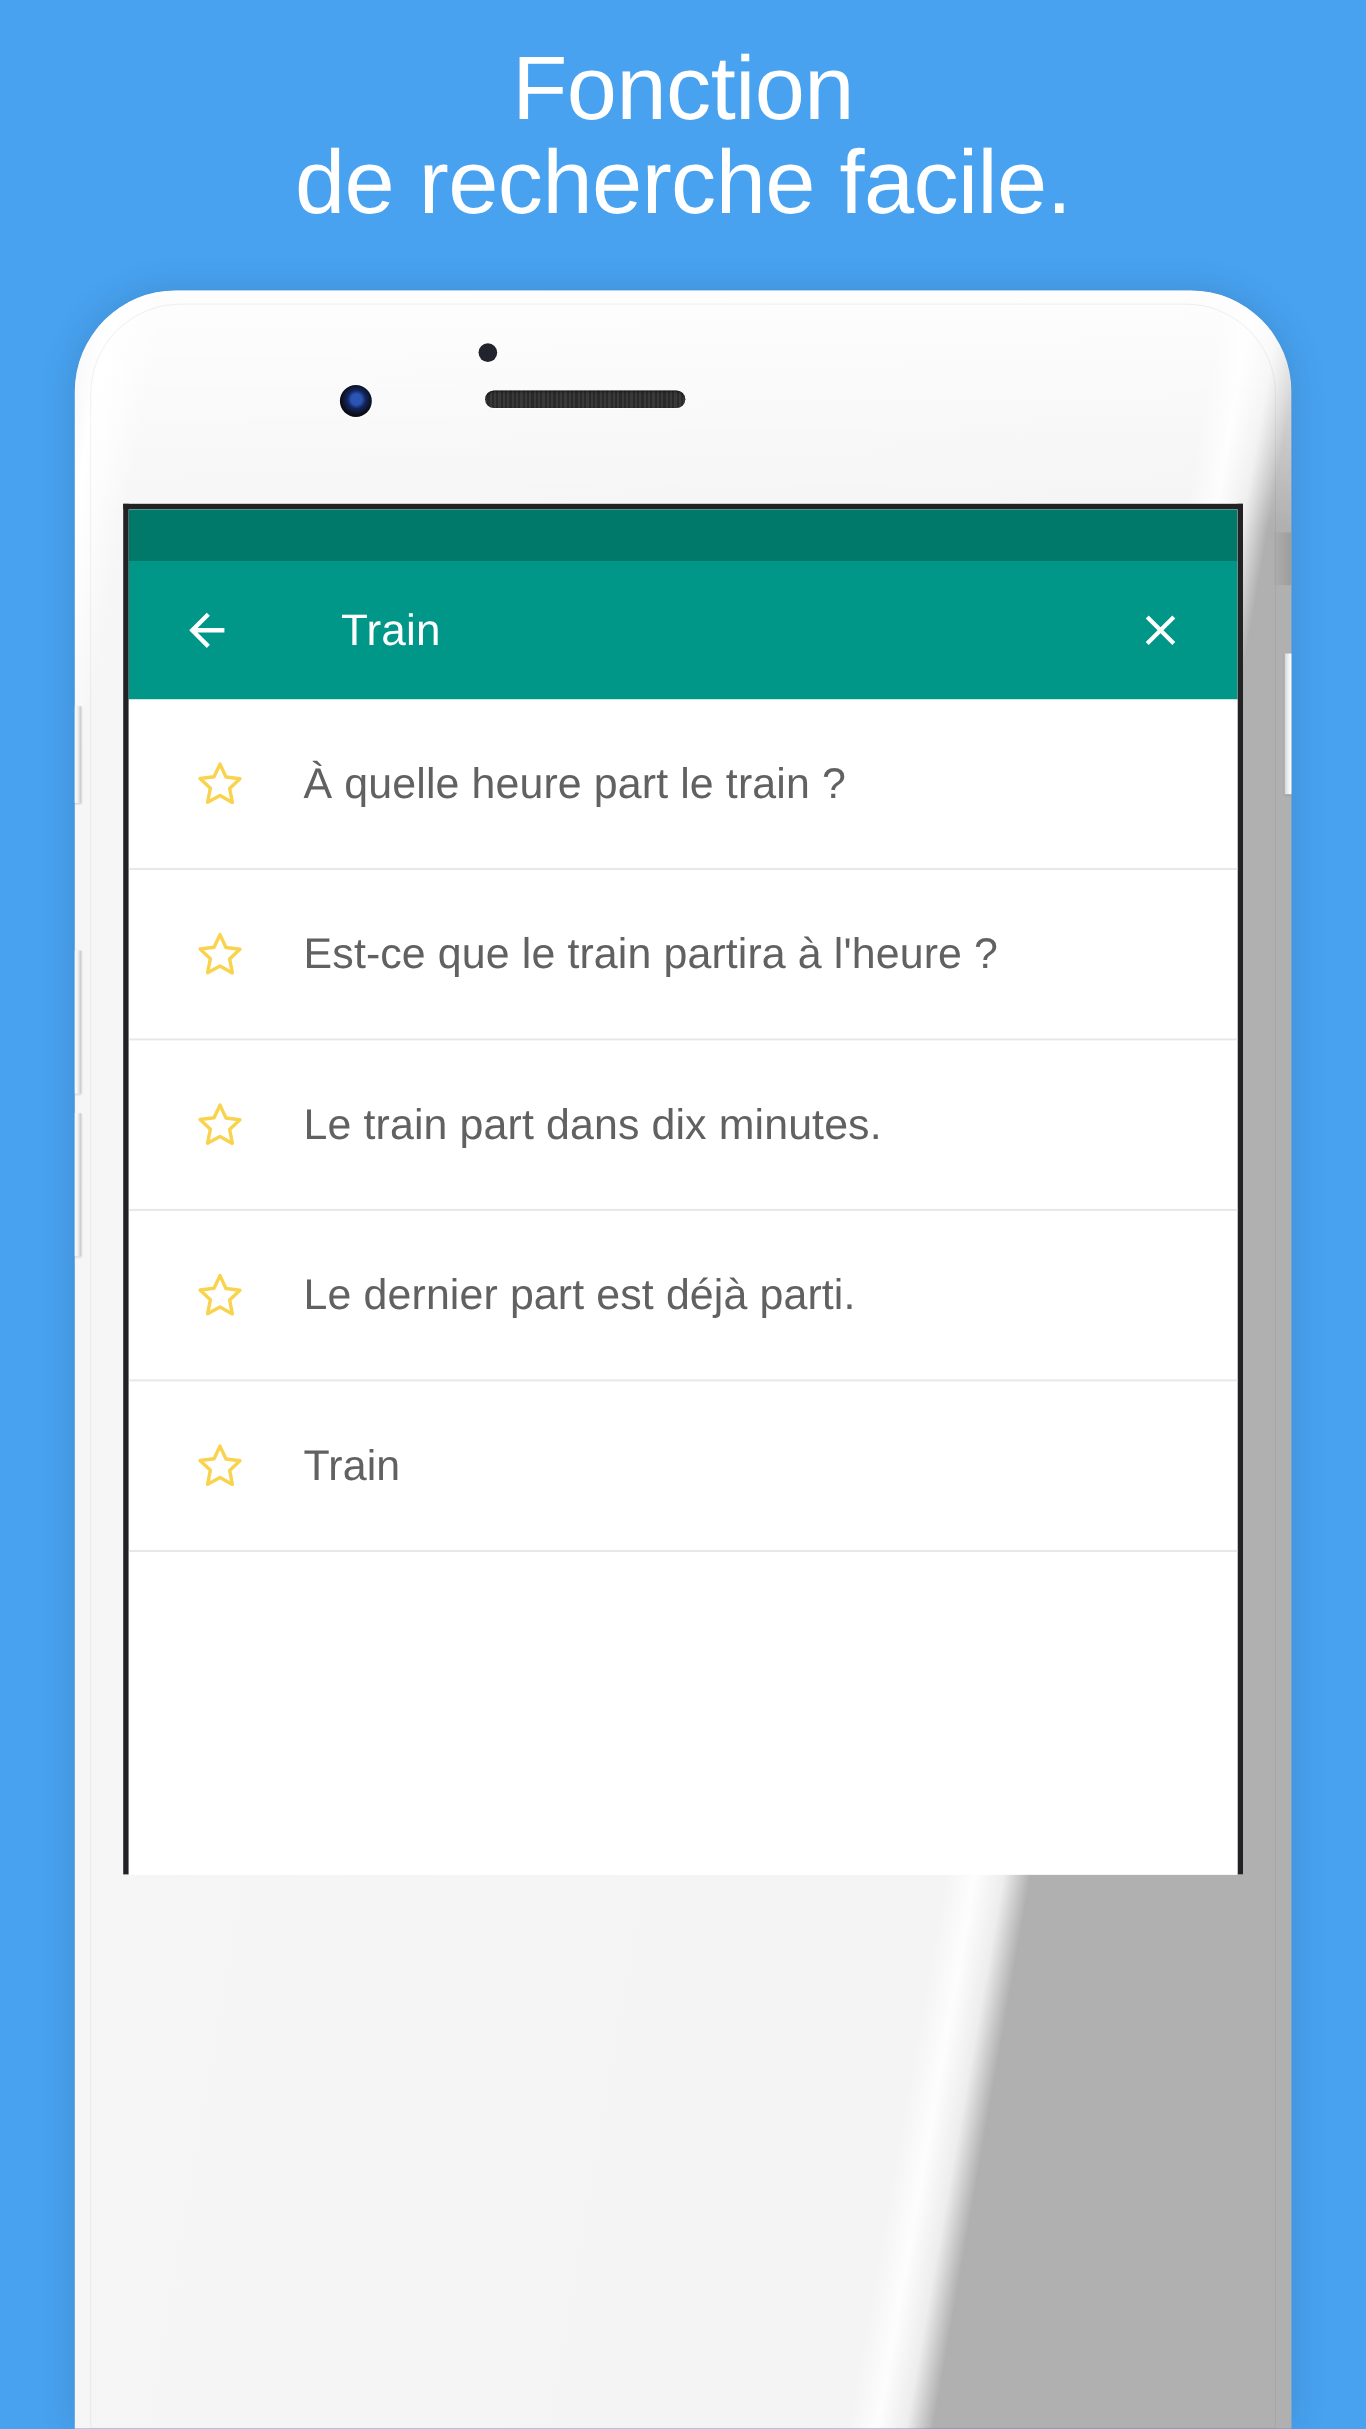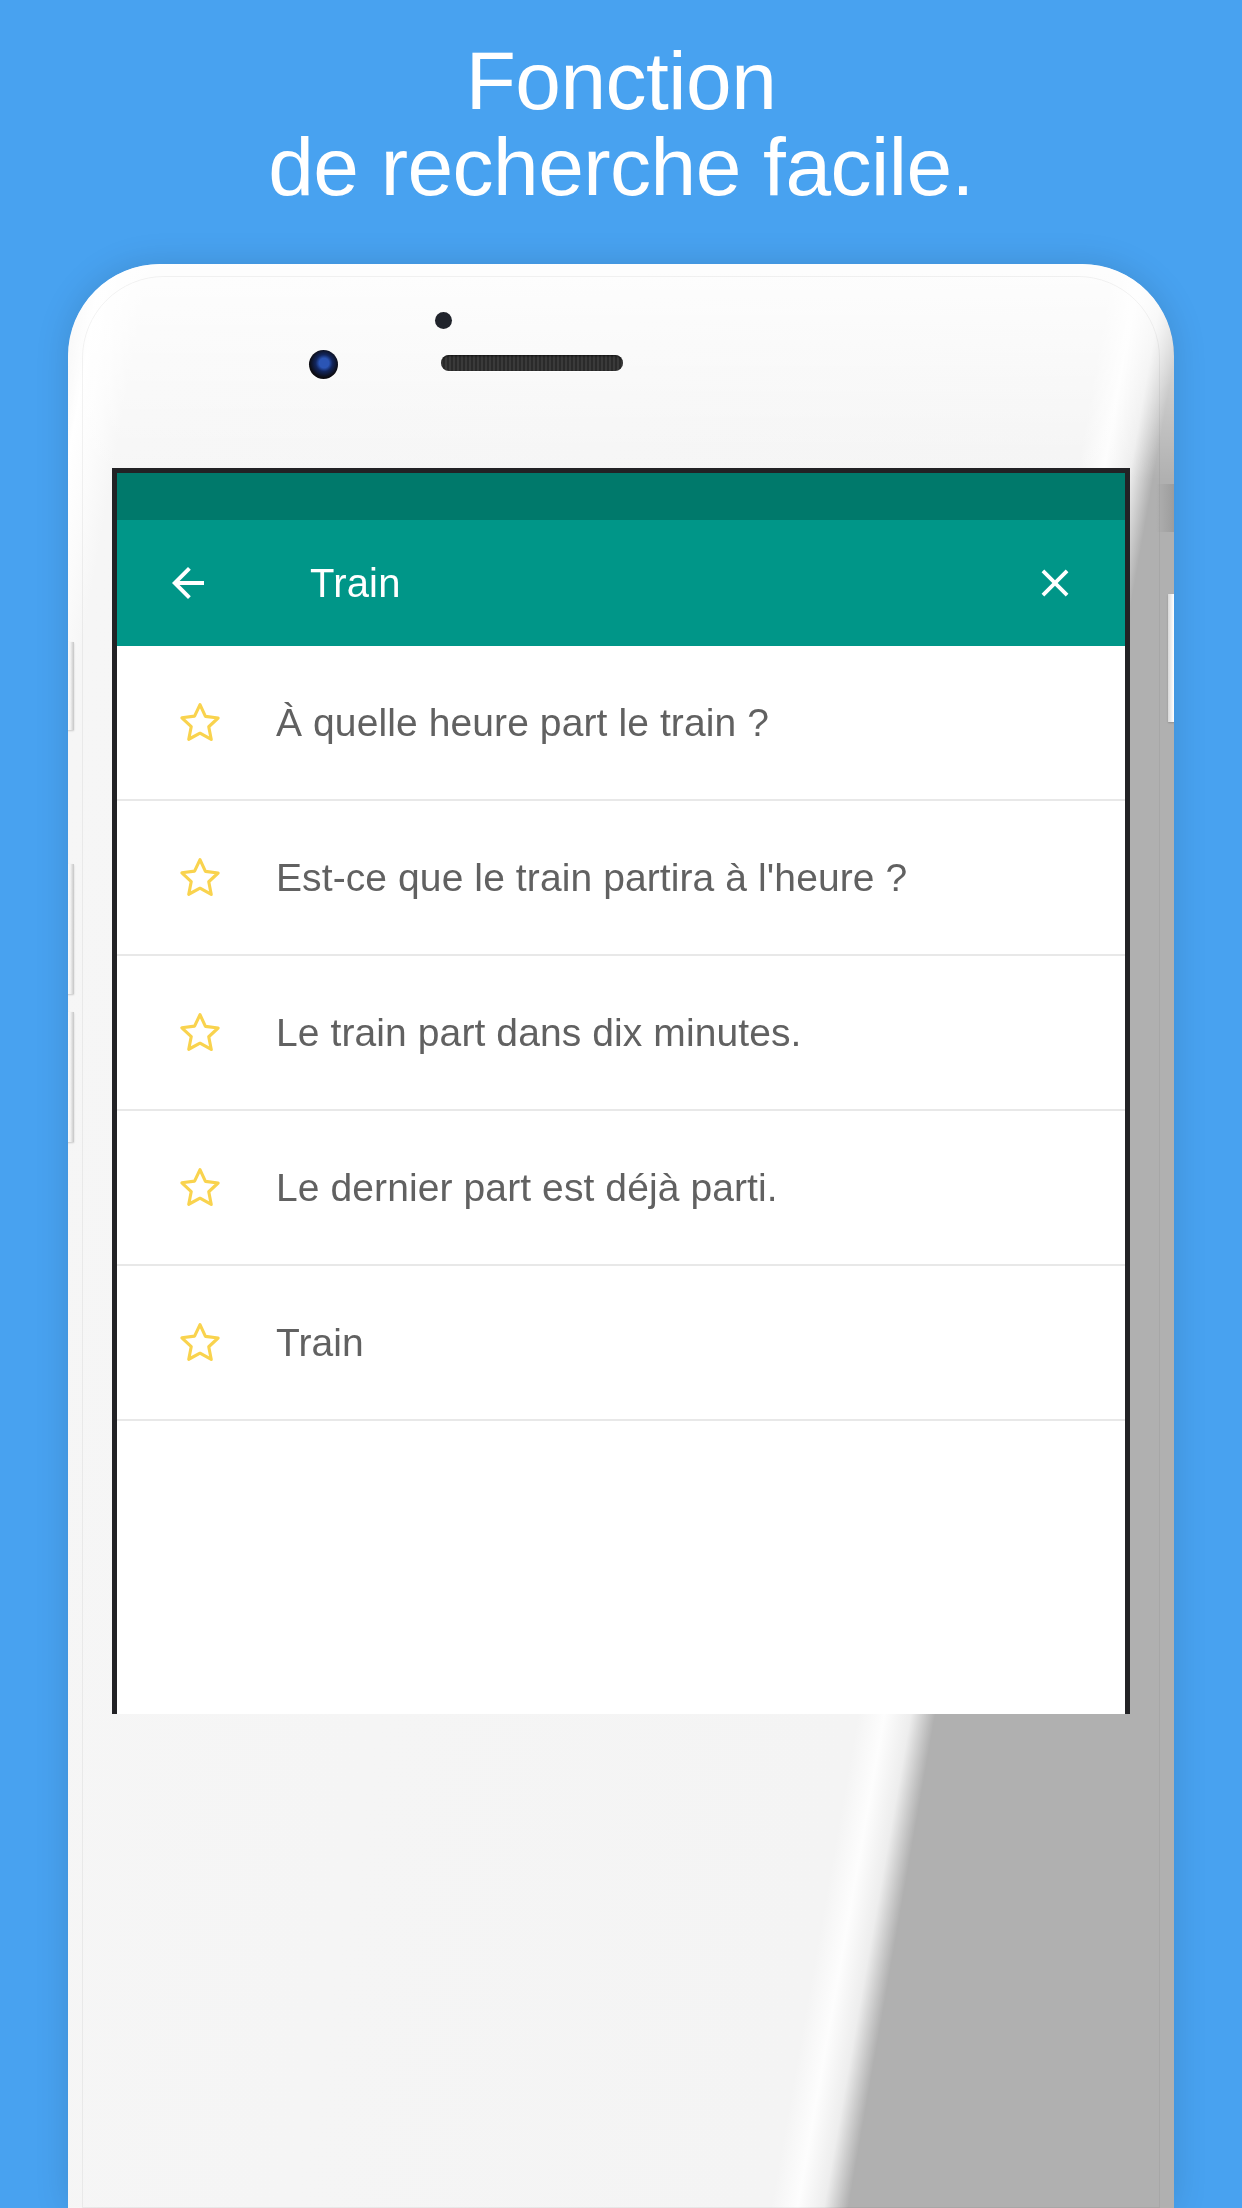--- a/index.html
+++ b/index.html
@@ -115,21 +115,21 @@
     top: 220px;
     width: 18px;
     height: 48px;
     background: linear-gradient(90deg, rgba(170,170,170,0.0), rgba(150,150,150,0.75));
   }
 
   
   .screen {
     position: absolute;
     left: 44px;
-    top: 204px;
+    top: 194px;
     width: 1018px;
     height: 1246px;
     background: #ffffff;
     border: 5px solid #222225;
     border-bottom: none;
     overflow: hidden;
   }
 
   .statusbar {
     height: 47px;

